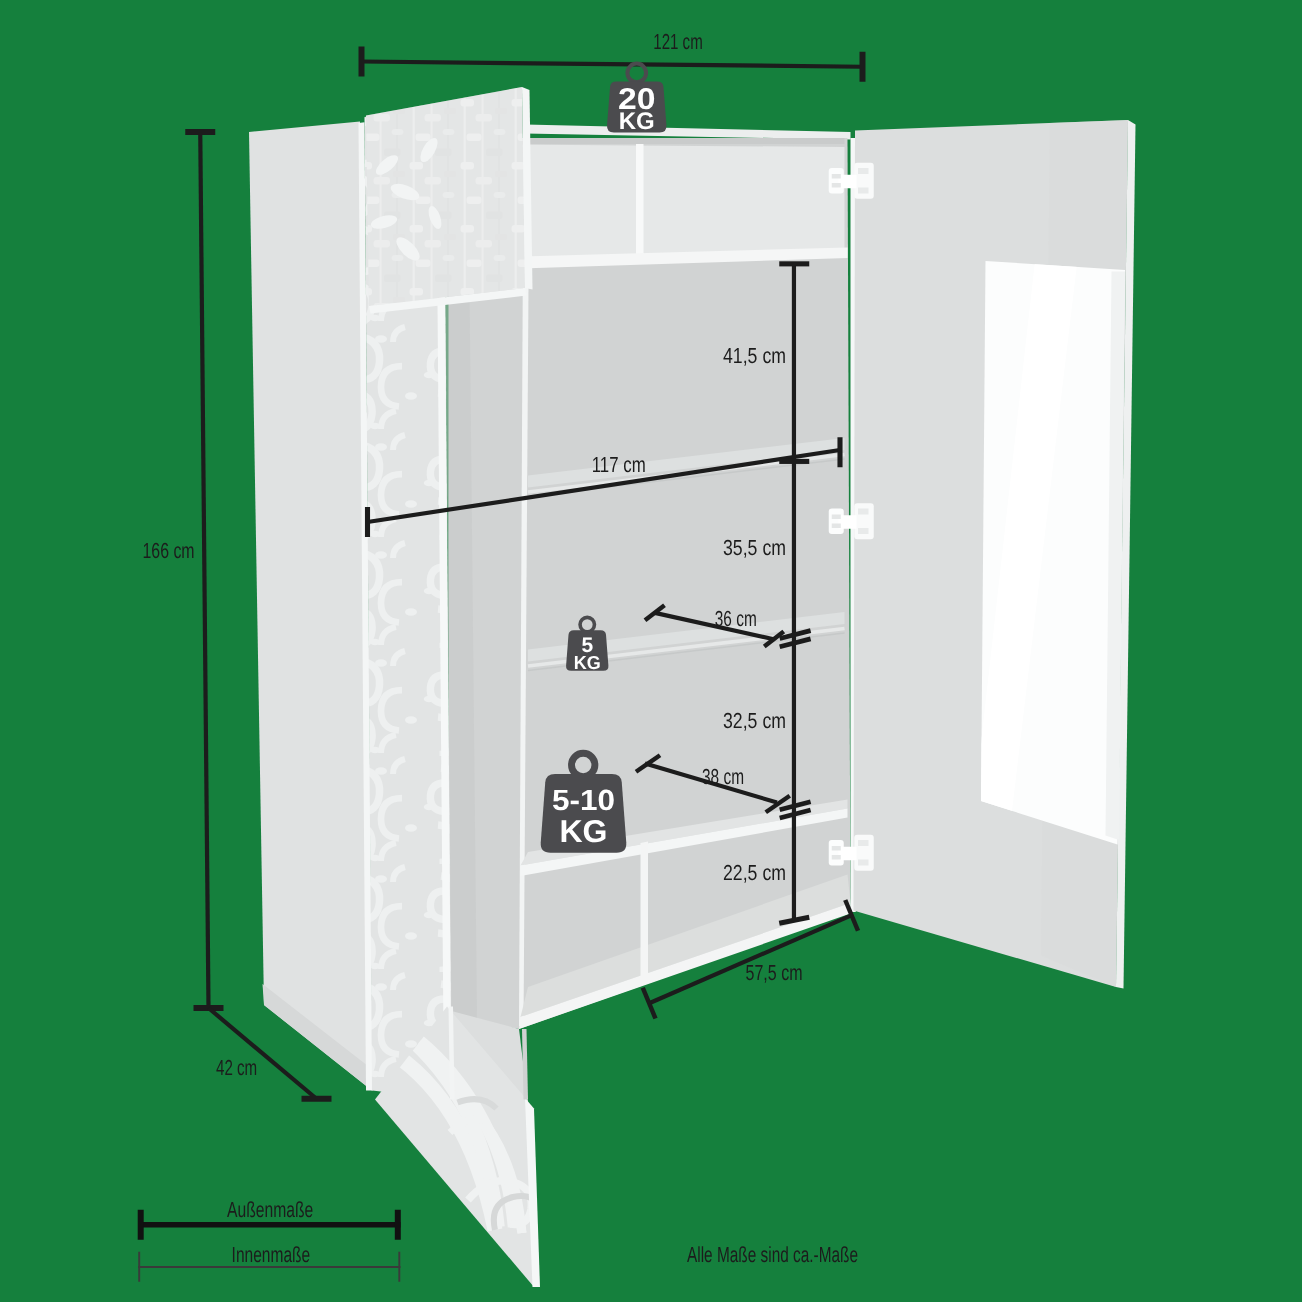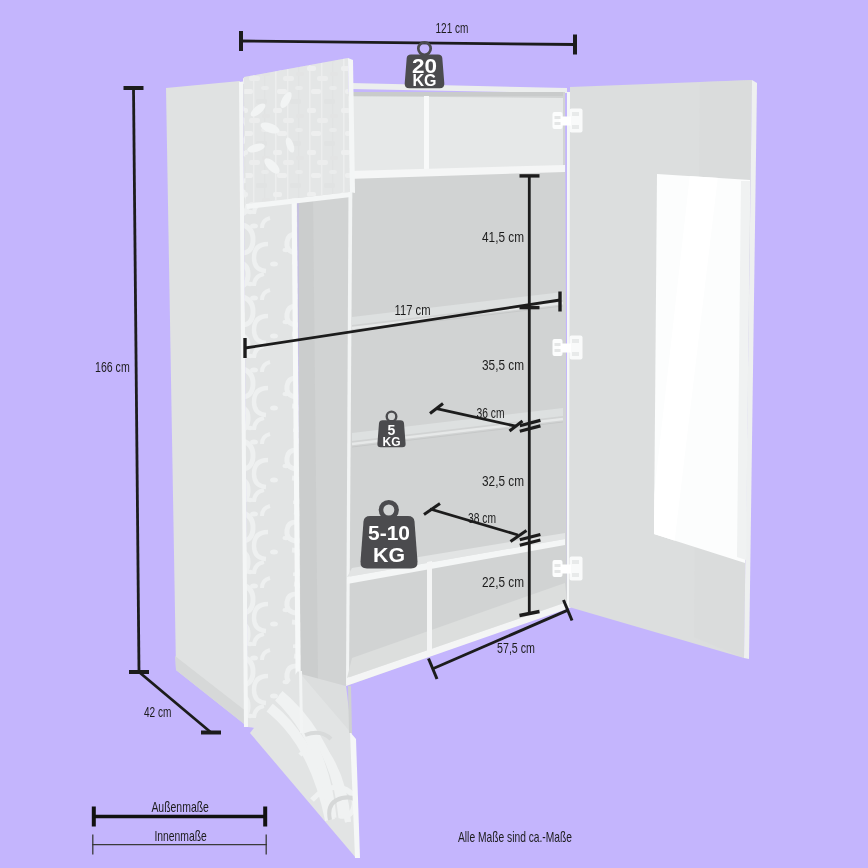--- a/index.html
+++ b/index.html
@@ -1,16 +1,16 @@
 <!DOCTYPE html>
 <html><head>
 <meta charset="utf-8">
 <style>
   html,body{margin:0;padding:0;background:#fff;}
-  .wrap{width:868px;height:868px;position:relative;overflow:hidden;background:#c4b5fd;}
+  .wrap{width:868px;height:868px;position:relative;overflow:hidden;background:#15803d;}
   svg{display:block;}
   text{font-family:"Liberation Sans", sans-serif;}
 </style>
 </head>
 <body>
 <div class="wrap">
 <svg width="868" height="868" viewBox="0 0 868 868">
 <defs>
   <linearGradient id="gInterior" x1="0" y1="0" x2="0" y2="1">
     <stop offset="0" stop-color="#d2d4d4"></stop>

